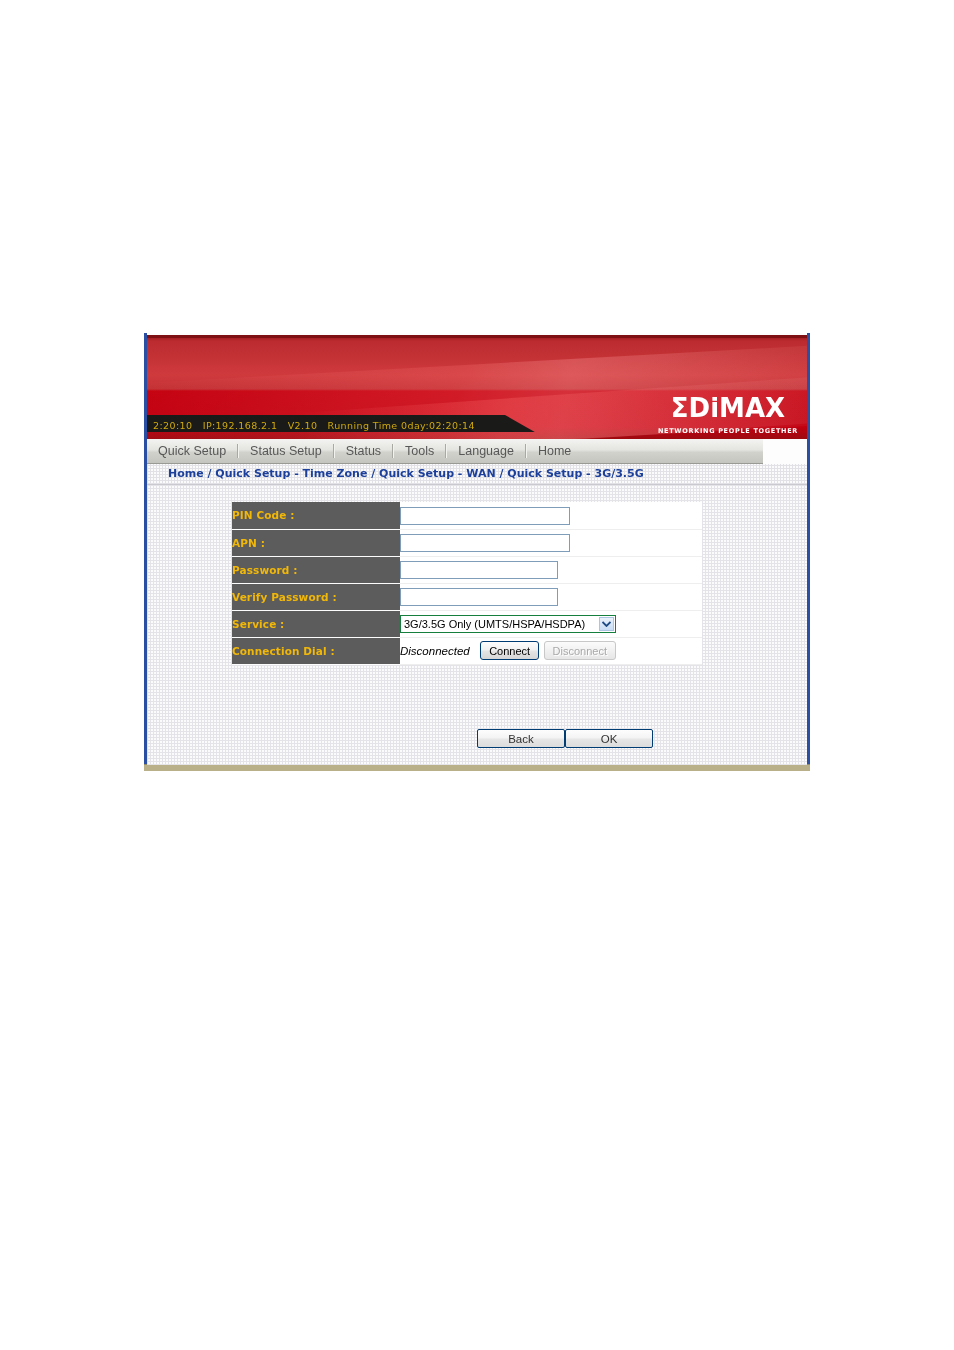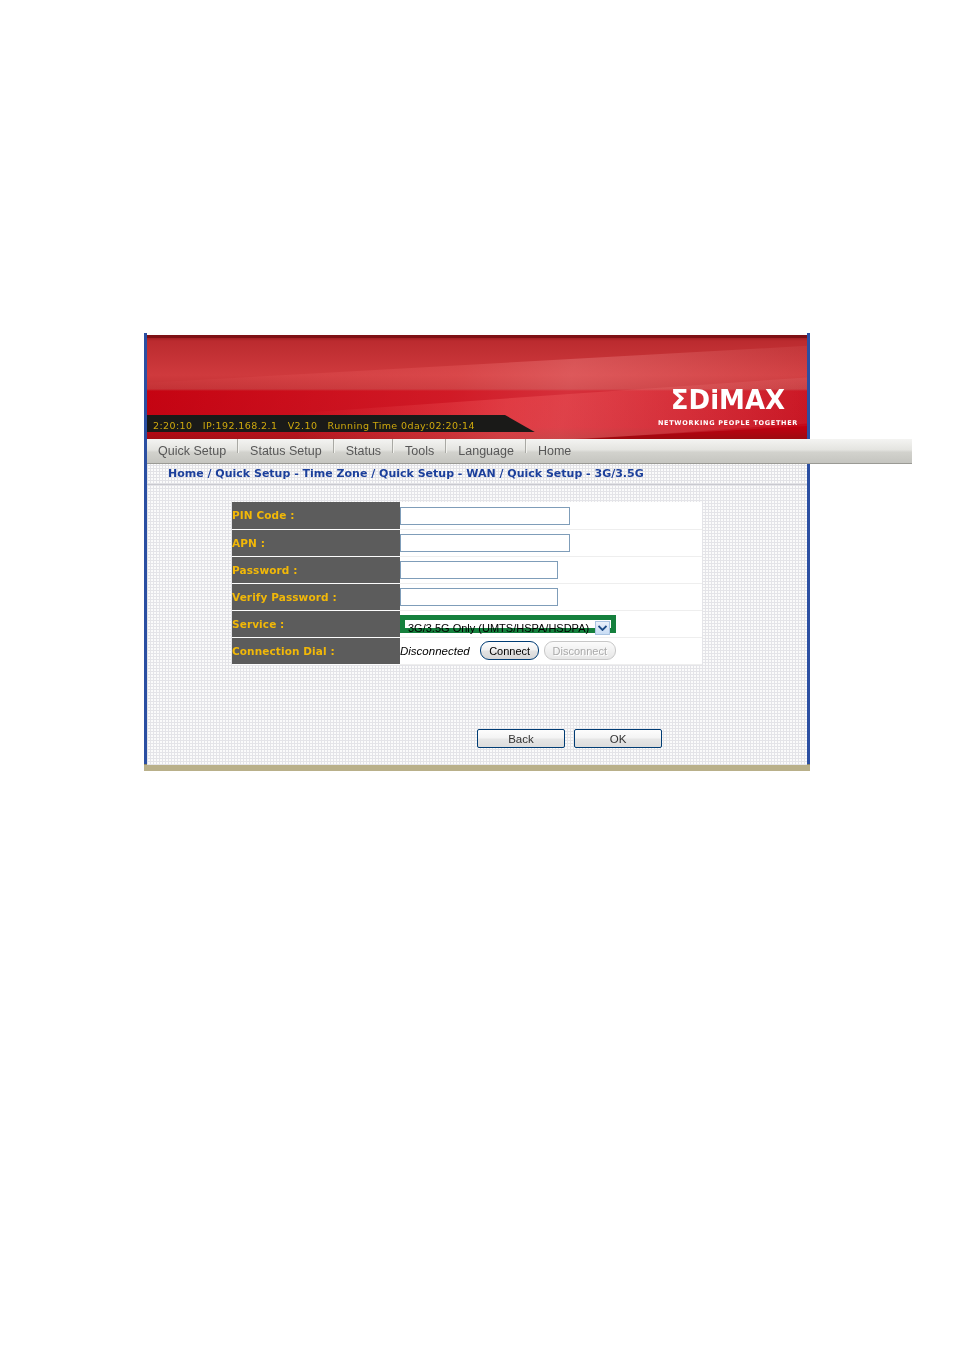--- a/index.html
+++ b/index.html
@@ -113,21 +113,21 @@
     font-size: 9.5px;
     color: #cfa90d;
     letter-spacing: 0.4px;
     white-space: pre;
   }
 
   
   #logo-box {
     position: absolute;
     right: 5px;
-    top: 52px;
+    top: 60px;
     width: 148px;
     text-align: center;
     z-index: 4;
   }
   #logo-box .logo-word {
     font-family: "DejaVu Sans", sans-serif;
     font-size: 26px;
     font-weight: bold;
     color: #ffffff;
     letter-spacing: 0px;
@@ -143,25 +143,26 @@
     letter-spacing: 0.7px;
     margin-top: 6px;
     white-space: nowrap;
   }
 
   
   #navbar {
     position: absolute;
     left: 3px;
     top: 106px;
-    width: 765px;
+    width: 616px;
     height: 25px;
     background: linear-gradient(to bottom, #f4f4f2 0%, #e4e4e0 45%, #d2d2cd 55%, #c5c5c0 100%);
     border-bottom: 1px solid #9a9a95;
     display: flex;
+    align-items: center;
     box-sizing: border-box;
   }
   .nav-item {
     font-family: "Liberation Sans", sans-serif;
     font-size: 12.5px;
     color: #575757;
     padding: 0 11px;
     line-height: 24px;
     white-space: nowrap;
     cursor: pointer;
@@ -255,21 +256,21 @@
     outline: none;
   }
   input.w-wide { width: 164px; }
   input.w-pass { width: 152px; }
 
   .sel-wrap {
     display: inline-block;
     position: relative;
     width: 216px;
     height: 18px;
-    border: 5px solid #15803d;
+    border: 1px solid #15803d;
     background: #ffffff;
     box-sizing: border-box;
     vertical-align: middle;
   }
   .sel-wrap .sel-text {
     position: absolute;
     left: 3px;
     top: 1px;
     font-family: "Liberation Sans", sans-serif;
     font-size: 11px;
@@ -300,21 +301,21 @@
     vertical-align: middle;
     font-style: italic;
   }
 
   button.winbtn {
     font-family: "Liberation Sans", sans-serif;
     font-size: 11px;
     color: #000;
     background: linear-gradient(to bottom, #fdfdfd 0%, #f2f2f2 45%, #e3e3e3 55%, #d6d6d6 100%);
     border: 1px solid #003c74;
-    border-radius: 9px;
+    border-radius: 3px;
     padding: 1px 8px;
     height: 19px;
     cursor: pointer;
     vertical-align: middle;
   }
   button.winbtn.disabled {
     color: #a9a9a9;
     border: 1px solid #c8c8c8;
     background: linear-gradient(to bottom, #fbfbfb 0%, #f0f0f0 55%, #e6e6e6 100%);
     text-shadow: 1px 1px 0 #ffffff;
@@ -330,21 +331,20 @@
     border: 1px solid #003c74;
     border-radius: 2px;
     cursor: pointer;
   }
 
   #btn-row {
     position: absolute;
     left: 330px;
     top: 244px;
     display: flex;
-    gap: 9px;
   }
 </style>
 </head>
 <body>
 
 <div id="router-page">
 
   <div class="edge-left"></div>
   <div class="edge-right"></div>
   <div class="edge-bottom"></div>

